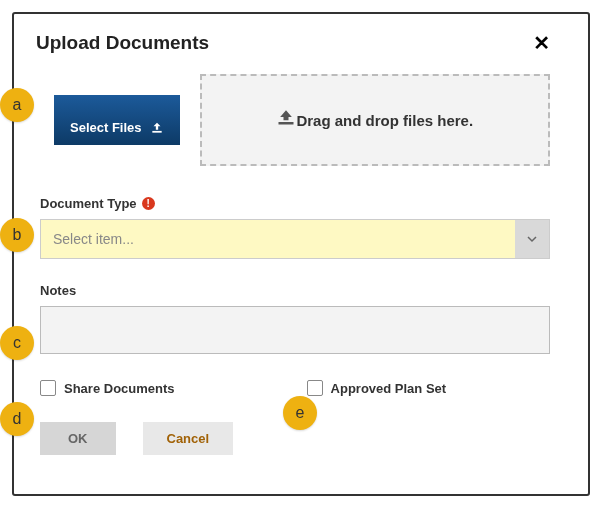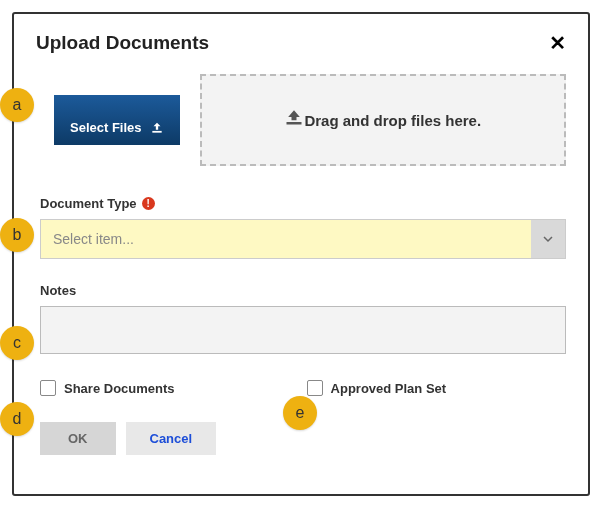--- a/index.html
+++ b/index.html
@@ -7,21 +7,21 @@
       font-family: -apple-system, BlinkMacSystemFont, "Segoe UI", Arial, sans-serif;
       background: #fff;
       width: 602px;
       height: 508px;
       position: relative;
       padding: 12px;
     }
     .modal {
       border: 2px solid #333;
       border-radius: 3px;
-      padding: 18px 22px 22px 22px;
+      padding: 18px 38px 22px 22px;
       position: relative;
       height: 100%;
     }
     .modal-header {
       display: flex;
       justify-content: space-between;
       align-items: center;
       margin-bottom: 20px;
     }
     .modal-title {
@@ -157,27 +157,27 @@
       border-radius: 2px;
       cursor: pointer;
     }
     .checkbox-label {
       font-size: 13px;
       font-weight: 600;
       color: #333;
     }
     .button-row {
       display: flex;
-      gap: 10px;
+      gap: 27px;
       margin-left: 4px;
     }
     .btn {
       border: none;
       background: #e8e8e8;
-      color: #1d4ed8;
+      color: #a16207;
       font-size: 13px;
       font-weight: 600;
       padding: 9px 24px;
       cursor: pointer;
     }
     .btn-ok {
       background: #d6d6d6;
       color: #666;
       padding: 9px 28px;
     }

